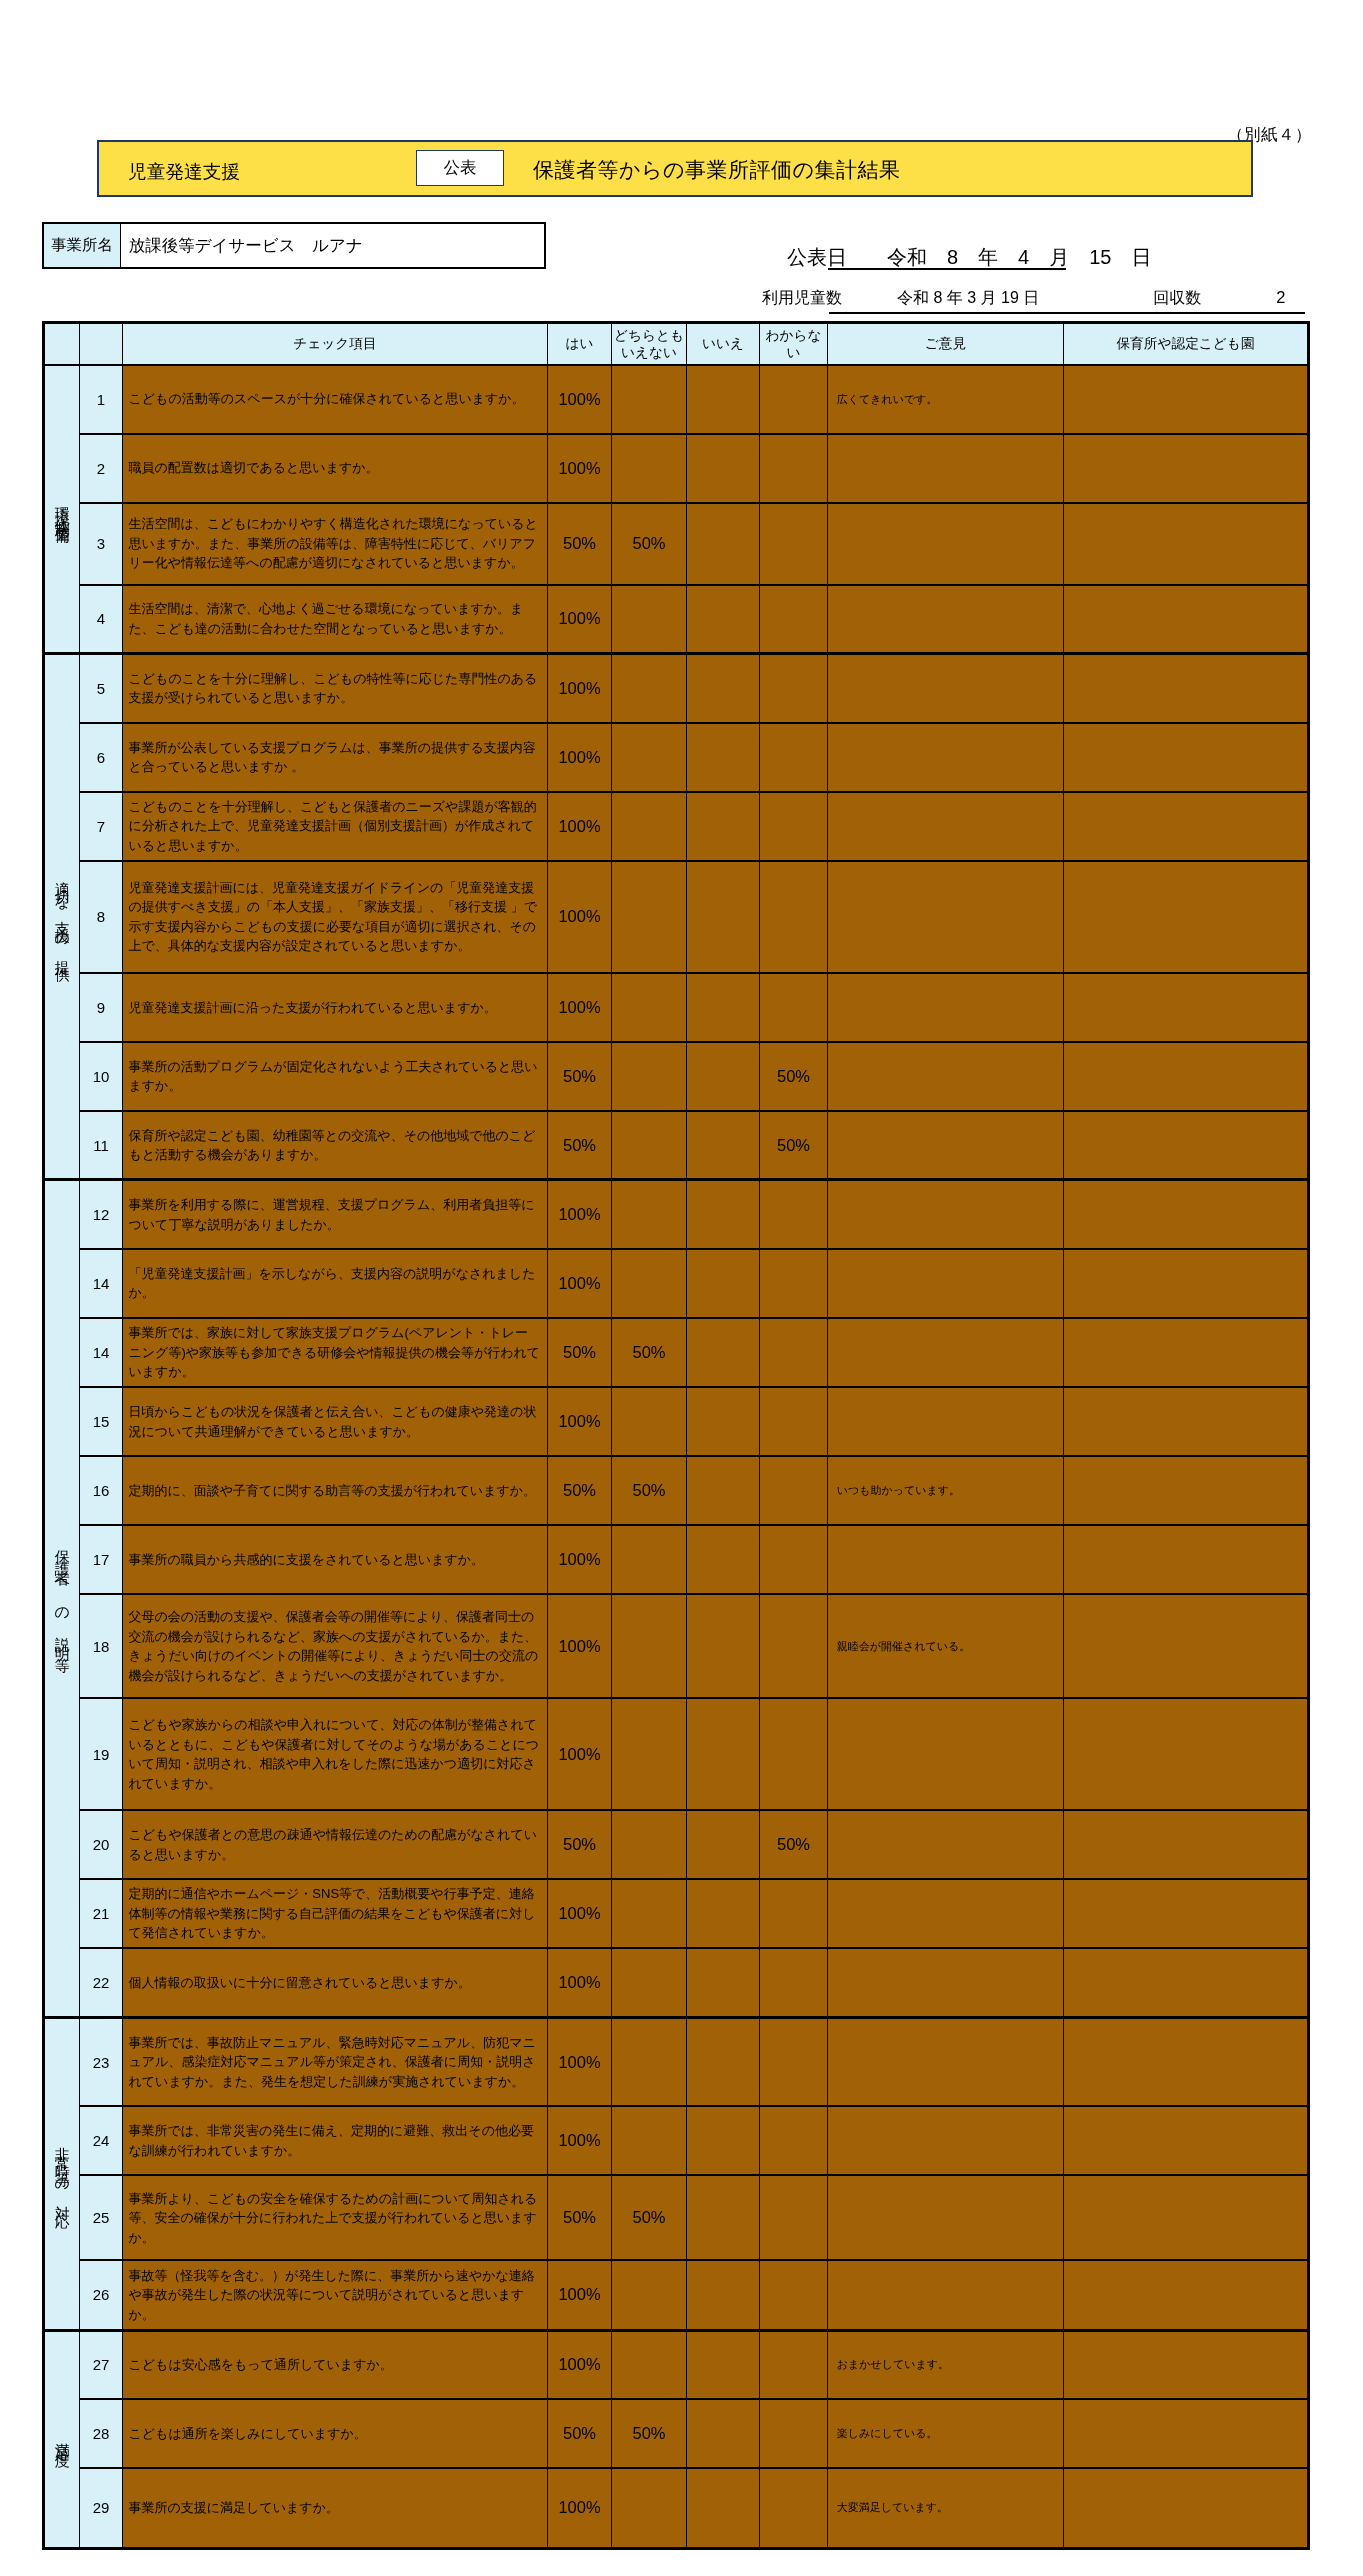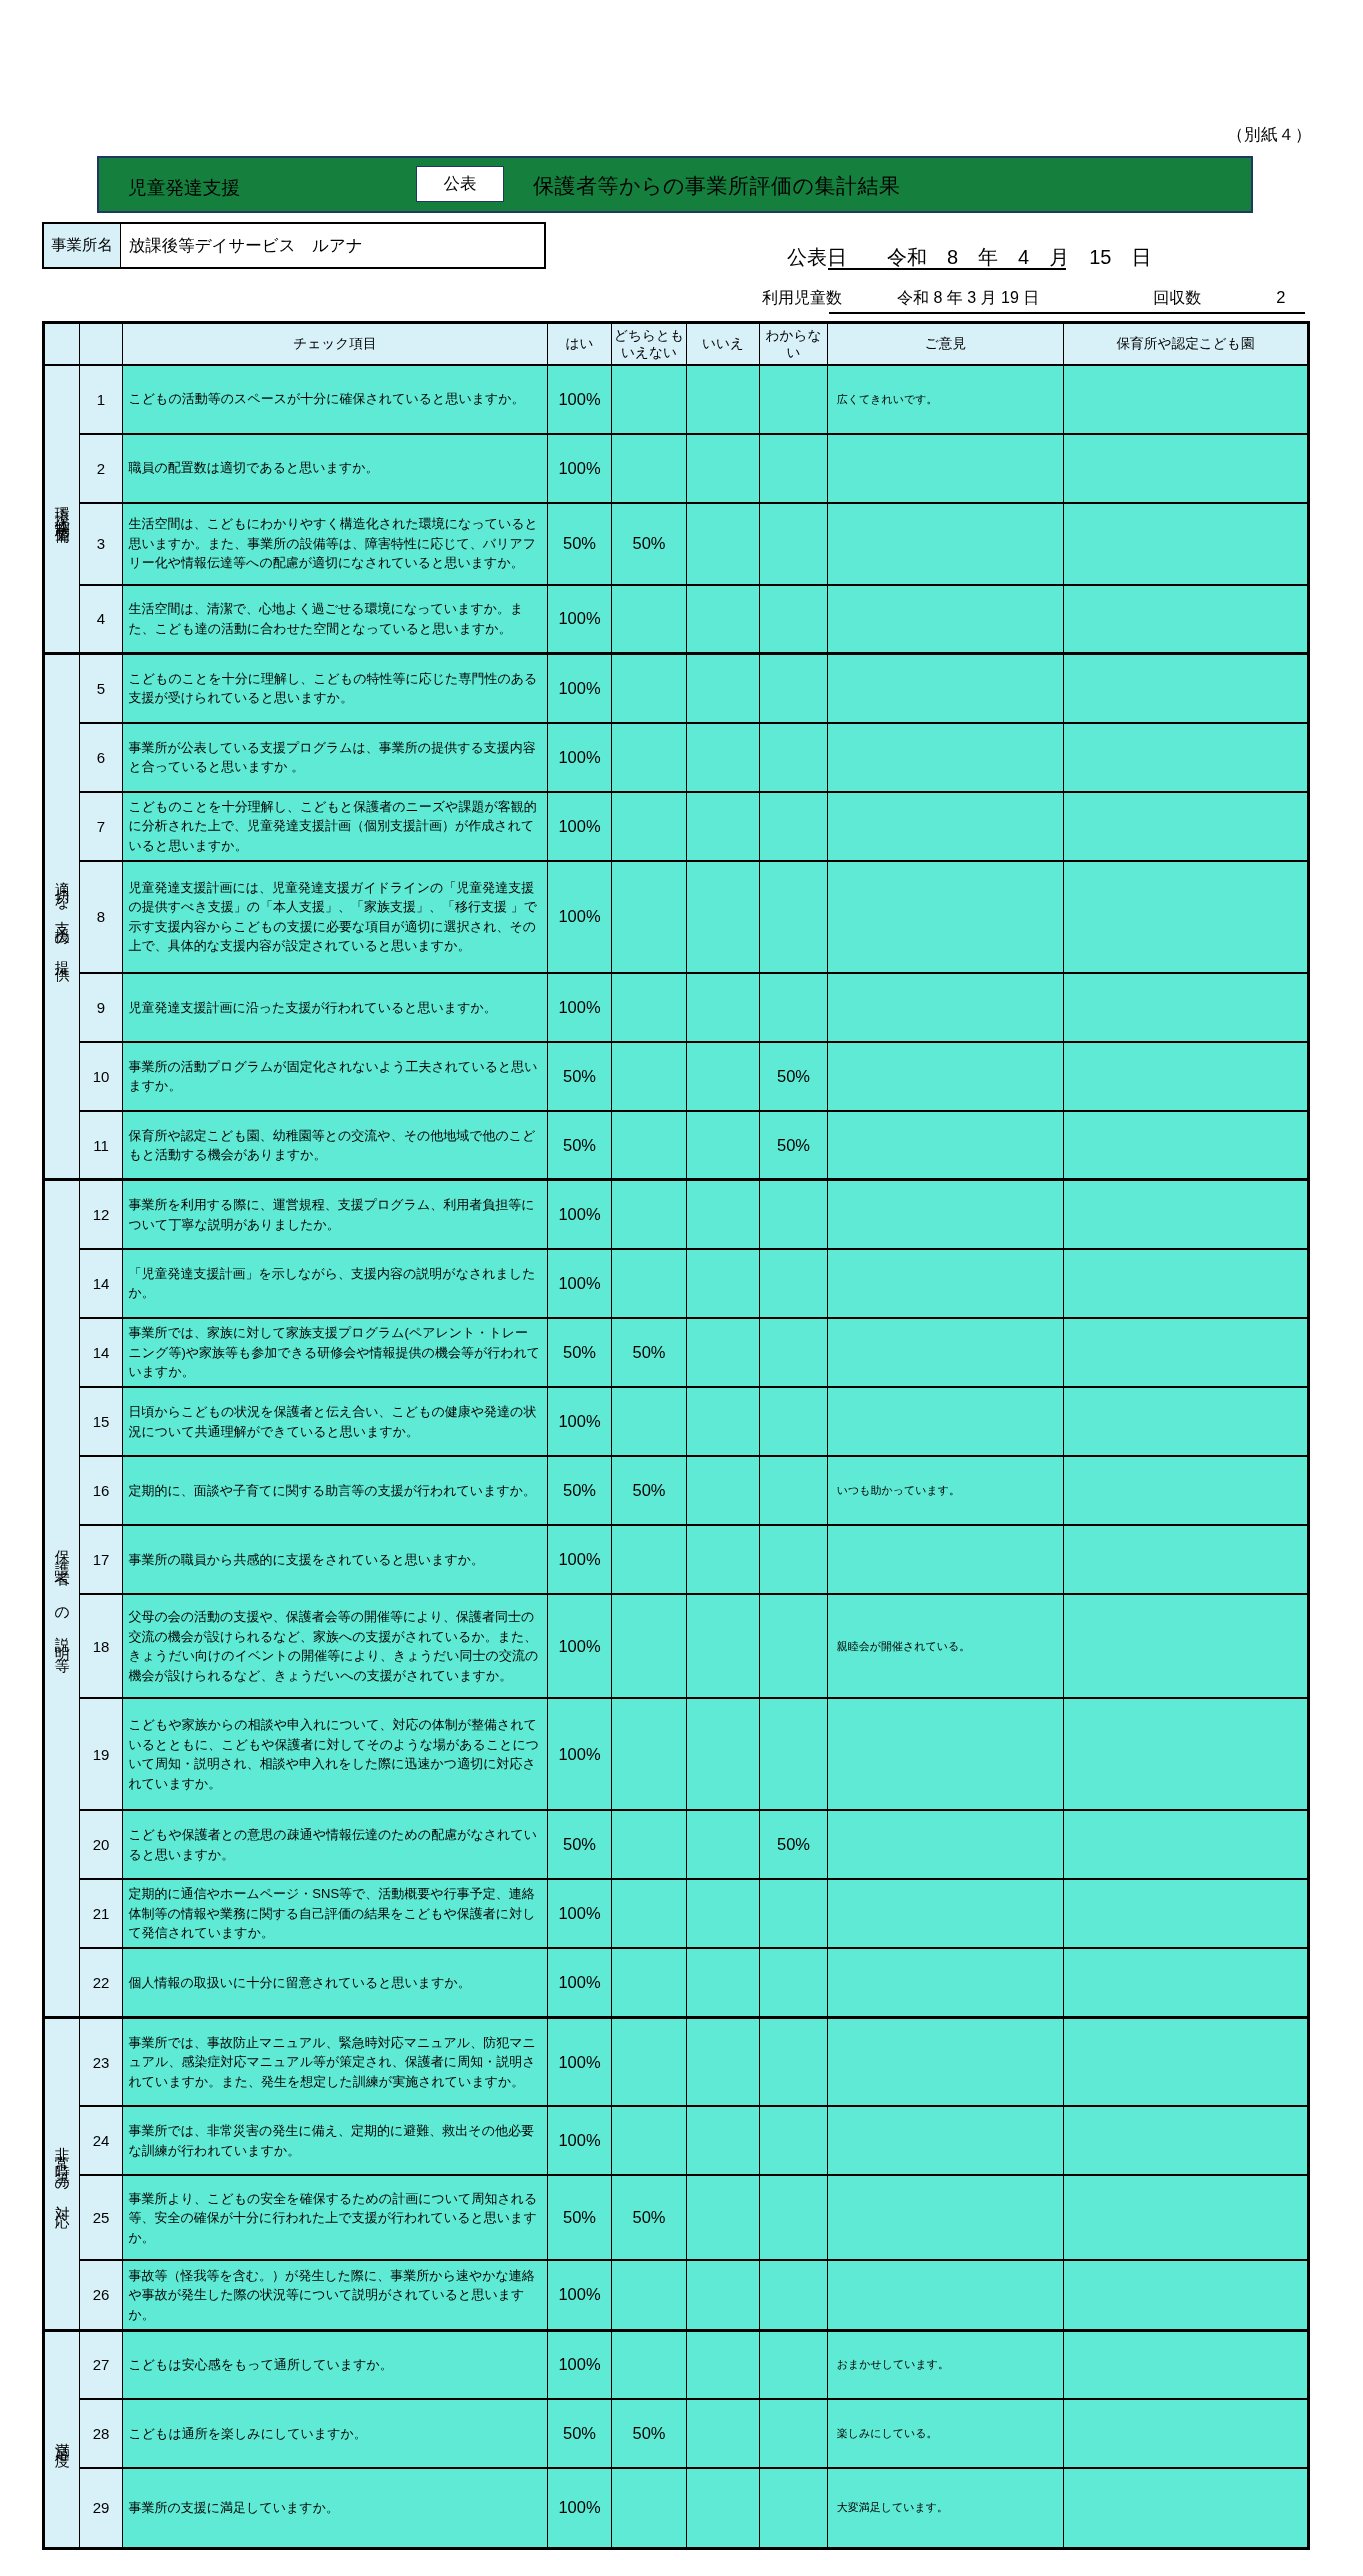--- a/index.html
+++ b/index.html
@@ -6,22 +6,22 @@
     --blue:#d8f0f7;
     --navy:#203764;
   }
   html,body{margin:0;padding:0;background:#ffffff;}
   body{width:1363px;height:2576px;position:relative;
        font-family:"Liberation Sans","DejaVu Sans",sans-serif;color:#000;}
   .page{position:absolute;inset:0;}
 
   
   .sheet-note{position:absolute;top:124px;left:1227px;font-size:16.5px;letter-spacing:0.5px;}
-  .title-box{position:absolute;left:97px;top:156px;width:1152px;height:53px;
-             border:2.2px solid var(--navy);background:#15803d;}
+  .title-box{position:absolute;left:97px;top:140px;width:1152px;height:53px;
+             border:2.2px solid var(--navy);background:#fde047;}
   .service-type{position:absolute;left:29px;top:16.5px;font-size:18.7px;}
   .publish-badge{position:absolute;left:317px;top:7.7px;width:86px;height:34px;
                  border:1.6px solid var(--navy);display:flex;align-items:center;justify-content:center;
                  font-size:16.5px;background:#fff;}
   .main-title{position:absolute;left:434px;top:14.3px;font-size:21px;letter-spacing:0.5px;font-weight:500;}
 
   .office-row{position:absolute;left:42px;top:222px;width:500px;height:43px;
               border:2.7px solid #000;display:flex;background:#fff;}
   .office-label{width:76px;background:var(--blue);border-right:1.6px solid #000;
                 display:flex;align-items:center;justify-content:center;font-size:15.4px;}
@@ -32,21 +32,21 @@
   .underline-1{position:absolute;left:828px;top:268px;width:238px;height:0;border-top:2.7px solid #000;}
 
   .usage-line{position:absolute;left:762px;top:288px;font-size:16px;display:flex;white-space:nowrap;}
   .usage-line .u-val{margin-left:55px;}
   .usage-line .c-label{margin-left:114px;}
   .usage-line .c-val{margin-left:75px;font-size:16.5px;}
   .underline-2{position:absolute;left:829px;top:312px;width:476px;height:0;border-top:2.7px solid #000;}
 
   
   table.eval{position:absolute;left:42px;top:321px;border-collapse:collapse;table-layout:fixed;
-             border:3.8px solid #000;background:#5eead4;}
+             border:3.8px solid #000;background:#a16207;}
   table.eval th, table.eval td{border:1.1px solid #000;vertical-align:middle;}
   table.eval thead tr{height:42px;}
   table.eval thead th{background:var(--blue);font-size:13.7px;font-weight:normal;text-align:center;
                       white-space:pre-line;border-bottom:2.7px solid #000;line-height:1.25;}
   table.eval tbody tr{height:69px;}
   table.eval tbody td{border-bottom:2.2px solid #000;}
   tr.gstart td{border-top:3.8px solid #000;}
 
   td.gcell{background:var(--blue);text-align:center;}
   .vtext{writing-mode:vertical-rl;text-orientation:upright;display:inline-block;

